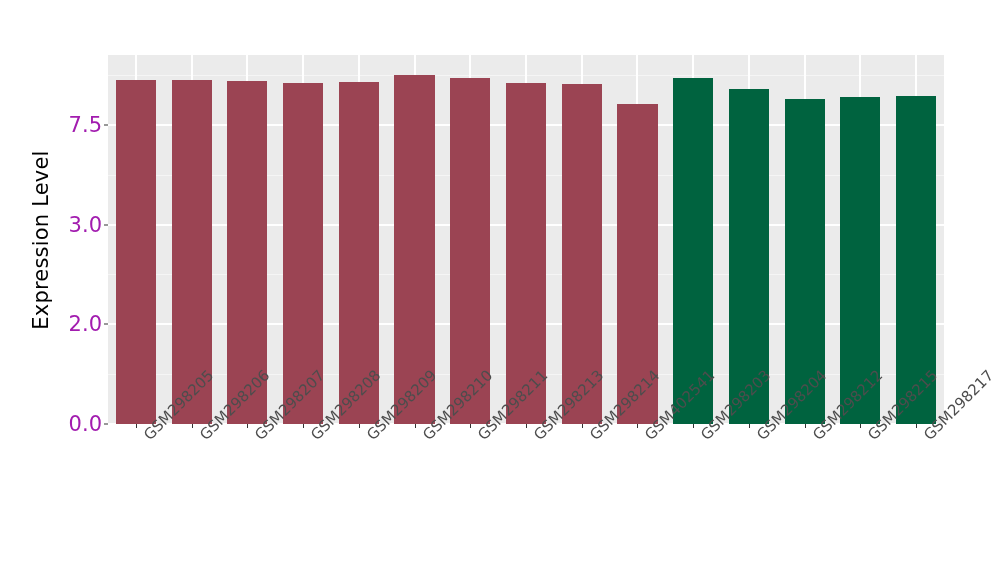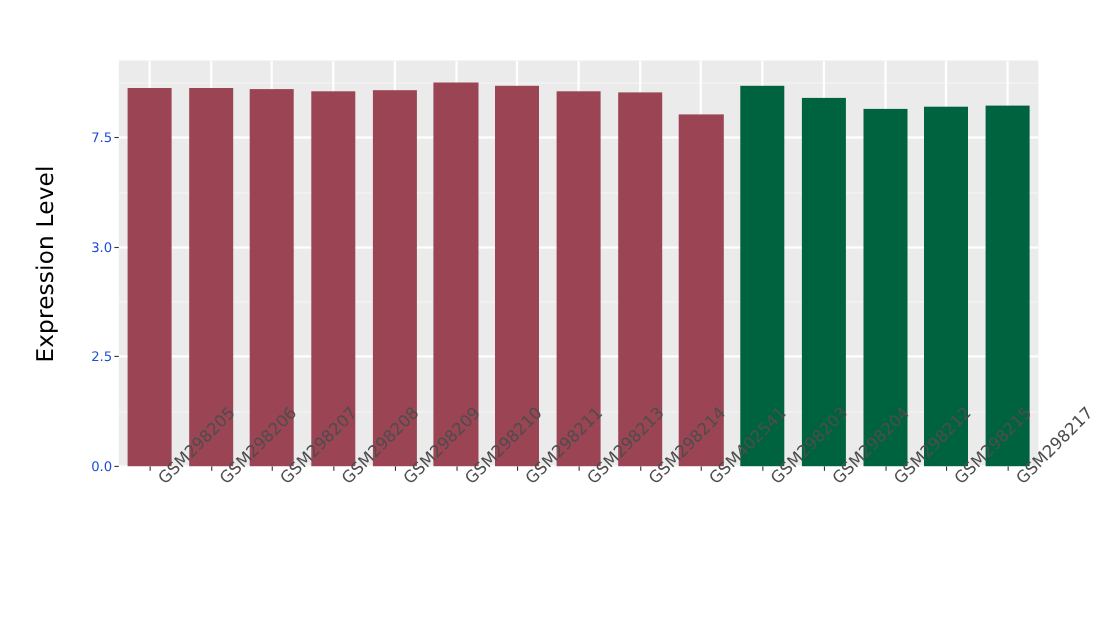--- a/index.html
+++ b/index.html
@@ -41,22 +41,22 @@
     white-space: nowrap;
     letter-spacing: 0.2px;
   }
 
   
   .y-tick-label {
     position: absolute;
     right: 0;
     width: 44px;
     text-align: right;
-    font-size: 12px;
-    color: #1d4ed8;
+    font-size: 21px;
+    color: #a21caf;
     transform: translateY(-50%);
     white-space: nowrap;
   }
   #y-tick-labels {
     position: absolute;
     left: 58px;
     top: 0;
     width: 44px;
     height: 580px;
   }
@@ -141,21 +141,21 @@
 </style>
 </head>
 <body>
 
 <div id="chart-root">
 
   <div id="y-axis-title">Expression Level</div>
 
   <div id="y-tick-labels">
       <div class="y-tick-label" style="top: 424px;">0.0</div>
-      <div class="y-tick-label" style="top: 324.27px;">2.5</div>
+      <div class="y-tick-label" style="top: 324.27px;">2.0</div>
       <div class="y-tick-label" style="top: 224.541px;">3.0</div>
       <div class="y-tick-label" style="top: 124.811px;">7.5</div>
     </div>
 
   <div id="panel">
       <div class="grid-minor-h" style="top: 319.135px;"></div>
       <div class="grid-minor-h" style="top: 219.405px;"></div>
       <div class="grid-minor-h" style="top: 119.676px;"></div>
       <div class="grid-minor-h" style="top: 19.9459px;"></div>
       <div class="grid-major-h" style="top: 368px;"></div>

